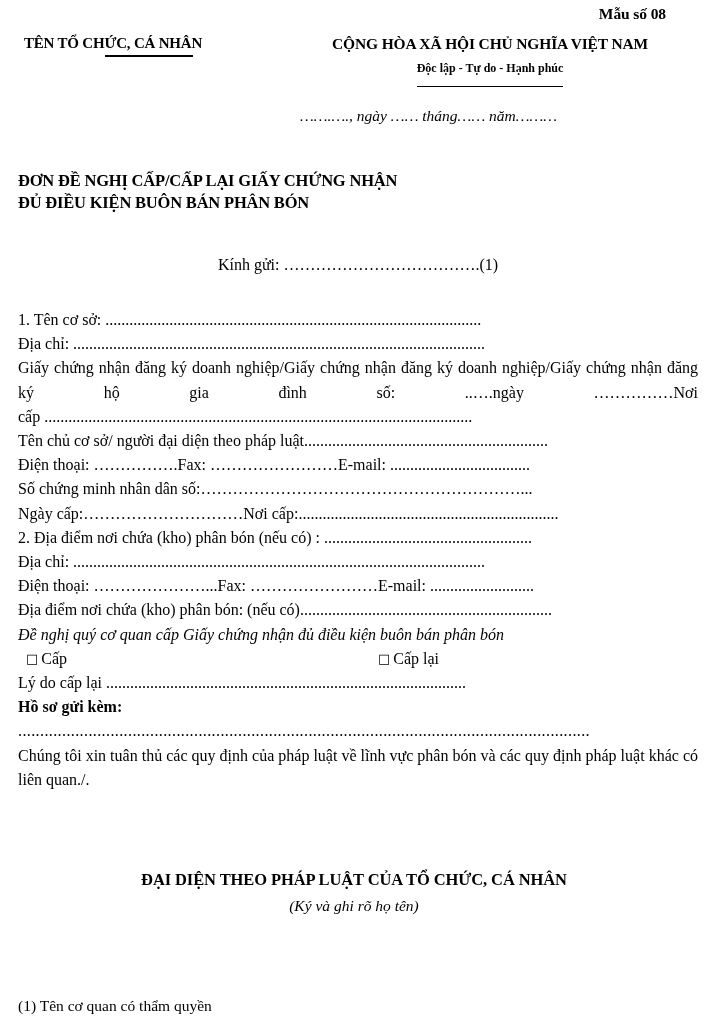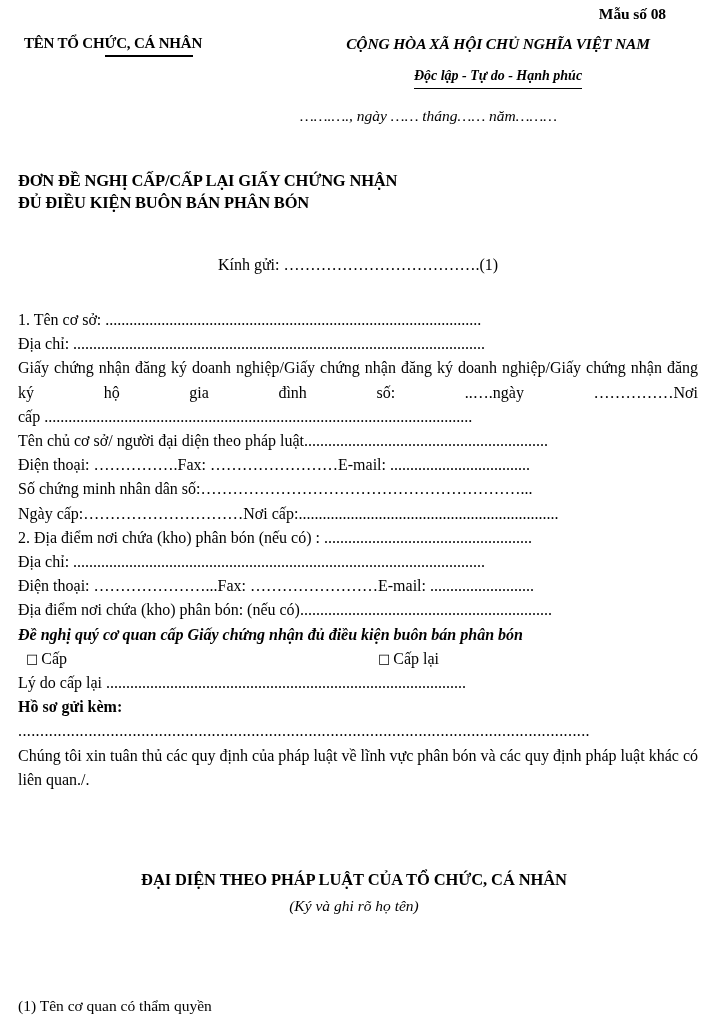--- a/index.html
+++ b/index.html
@@ -57,39 +57,38 @@
     white-space: nowrap;
   }
   .org-rule {
     width: 88px;
     height: 1.5px;
     background: #000;
     margin: 3px auto 0 auto;
   }
   .nation-block {
     position: absolute;
-    left: 264px;
+    left: 256px;
     top: 0;
     width: 432px;
     text-align: center;
-    font-style: italic;
   }
   .nation-title {
     font-size: 15.5px;
     font-weight: bold;
     letter-spacing: -0.15px;
     white-space: nowrap;
   }
   .nation-motto {
-    font-size: 14px;
-    font-weight: bold;
-    margin-top: 15px;
+    font-size: 12px;
+    font-weight: bold;
+    margin-top: 8px;
     display: inline-block;
     border-bottom: 1.5px solid #000;
-    padding-bottom: 4px;
+    padding-bottom: 10px;
     white-space: nowrap;
   }
 
   
   .date-line {
     position: absolute;
     top: 107px;
     left: 300px;
     width: 388px;
     font-size: 15.5px;
@@ -137,21 +136,21 @@
   }
   .para-justify {
     text-align: justify;
     text-align-last: justify;
     white-space: normal;
   }
   .para-tail {
     white-space: nowrap;
   }
   .bold-italic {
-    font-weight: bold;
+    font-weight: normal;
     font-style: italic;
     white-space: nowrap;
   }
   .bold-line {
     font-weight: bold;
     white-space: nowrap;
   }
   .checkbox-row {
     position: relative;
     height: 24.2px;

